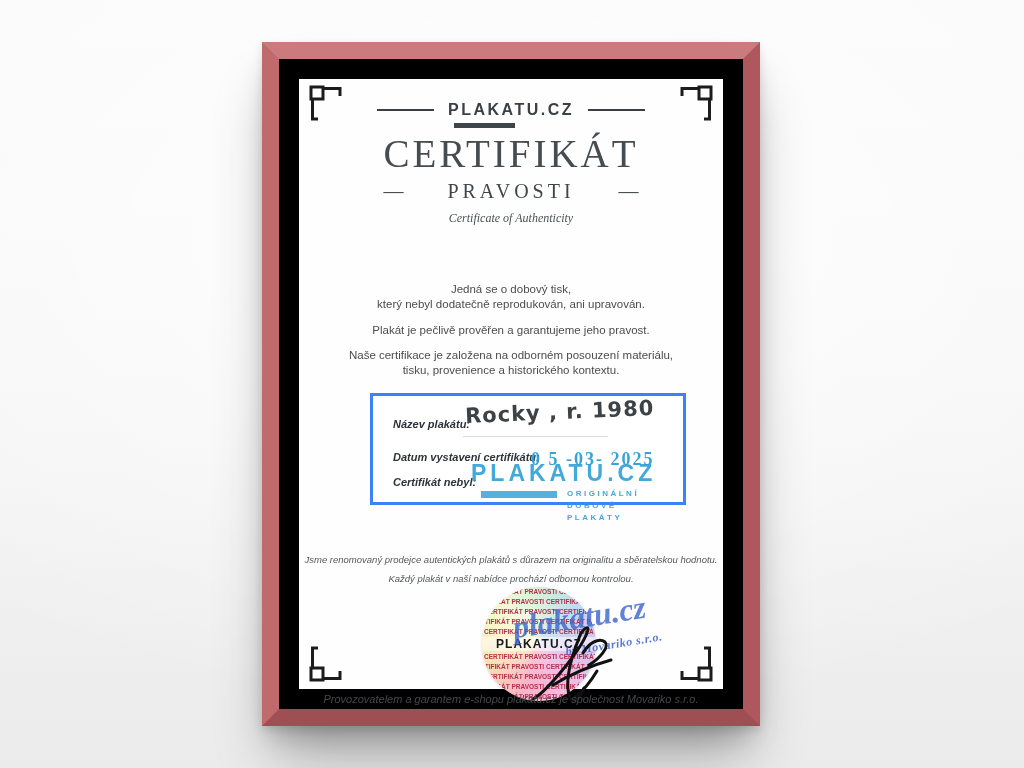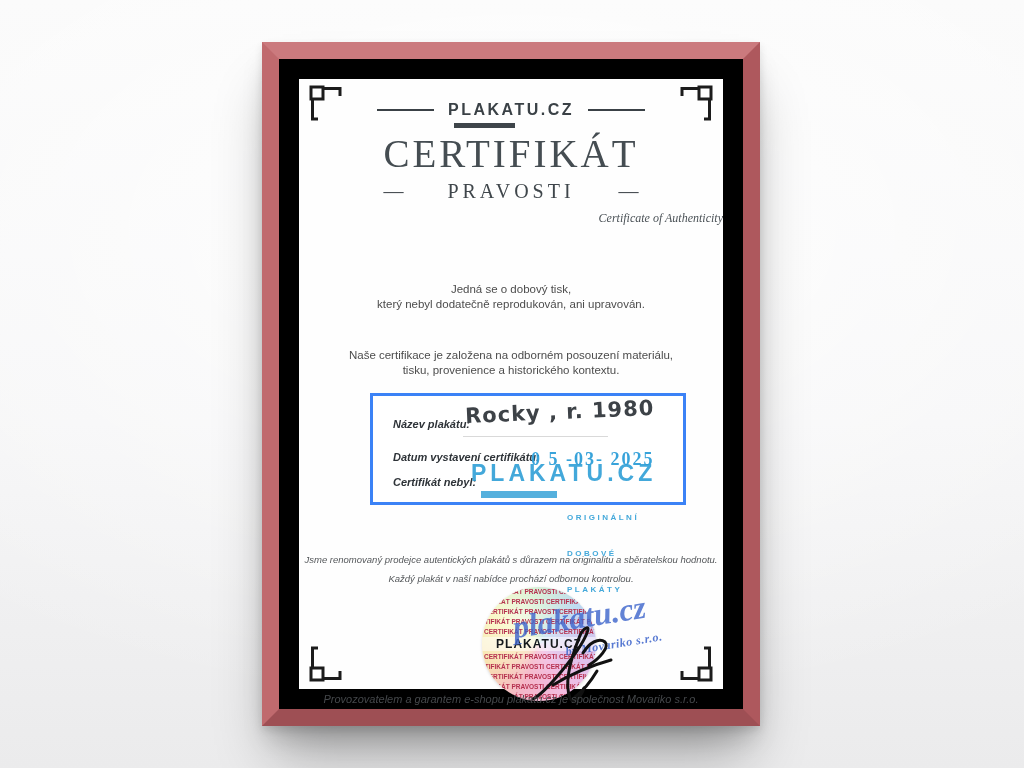--- a/index.html
+++ b/index.html
@@ -46,21 +46,21 @@
   
   .brand-row{position:absolute;top:22px;left:0;right:0;display:flex;align-items:center;justify-content:center;gap:14px;}
   .brand-line{width:57px;height:2px;background:#3a4146;}
   .brand-name{font-weight:bold;font-size:16px;letter-spacing:2.5px;color:#3a4146;}
   .brand-underline{position:absolute;top:44px;left:50%;transform:translateX(-57px);width:61px;height:5px;background:#3e454a;}
   .cert-title{position:absolute;top:52px;left:0;right:0;text-align:center;
     font-family:"Liberation Serif",serif;font-size:39px;letter-spacing:3px;color:var(--heading);}
   .cert-subtitle{position:absolute;top:101px;left:0;right:0;display:flex;justify-content:center;align-items:center;gap:44px;
     font-family:"Liberation Serif",serif;font-size:20px;letter-spacing:4px;color:#3f464b;}
   .cert-subtitle .dash{letter-spacing:0;}
-  .cert-sub-en{position:absolute;top:132px;left:0;right:0;text-align:right;
+  .cert-sub-en{position:absolute;top:132px;left:0;right:0;text-align:center;
     font-family:"Liberation Serif",serif;font-style:italic;font-size:12px;color:#4a5156;}
 
   
   .para{position:absolute;left:0;right:0;text-align:center;white-space:pre-line;
     font-size:11.5px;line-height:15px;color:#4c4c4c;}
   .p1{top:159px;} .p2{top:203px;} .p3{top:244px;} .p4{top:269px;}
 
   
   .details-box{position:absolute;left:71px;top:314px;width:316px;height:112px;
     border:3px solid #3b82f6;background:#fff;}
@@ -73,21 +73,21 @@
     letter-spacing:1px;transform:rotate(-2.5deg);white-space:nowrap;}
   .fld-name-line{position:absolute;left:90px;top:40px;width:145px;height:1px;background:#d9d9d9;}
   .fld-date-value{position:absolute;left:158px;top:53px;
     font-family:Liberation Serif, serif;font-weight:bold;font-size:18px;letter-spacing:2px;
     color:rgba(45,158,216,0.95);white-space:nowrap;}
   .issuer-stamp{position:absolute;left:98px;top:64px;width:230px;}
   .stamp-brand{font-weight:bold;font-size:23px;letter-spacing:4px;color:rgba(47,159,214,0.9);white-space:nowrap;}
   .stamp-bottom{position:relative;margin-top:2px;height:40px;}
   .stamp-bar{position:absolute;left:10px;top:2px;width:76px;height:7px;background:rgba(47,159,214,0.82);}
   .stamp-lines{position:absolute;left:96px;top:0;display:flex;flex-direction:column;gap:3px;}
-  .stamp-line{font-weight:bold;font-size:8px;letter-spacing:2.5px;color:rgba(47,159,214,0.9);white-space:nowrap;margin-top:24px;}
+  .stamp-line{font-weight:bold;font-size:8px;letter-spacing:2.5px;color:rgba(47,159,214,0.9);white-space:nowrap;}
 
   
   .tagline{position:absolute;top:446px;left:0;right:0;text-align:center;
     font-style:italic;font-size:15px;color:#36393c;}
   .notes{position:absolute;top:471px;left:0;right:0;text-align:center;white-space:pre-line;
     font-style:italic;font-size:9.5px;line-height:19px;color:#55585b;}
 
   
   .holo{position:absolute;left:183px;top:508px;width:114px;height:114px;border-radius:50%;overflow:hidden;
     background:
@@ -160,20 +160,21 @@
       <div class="cert-title">CERTIFIKÁT</div>
       <div class="cert-subtitle">
         <span class="dash">—</span>
         <span>PRAVOSTI</span>
         <span class="dash">—</span>
       </div>
       <div class="cert-sub-en">Certificate of Authenticity</div>
 
       <div class="para p2">Jedná se o dobový tisk,
 který nebyl dodatečně reprodukován, ani upravován.</div>
+      <div class="para p3">Plakát je pečlivě prověřen a garantujeme jeho pravost.</div>
       <div class="para p4">Naše certifikace je založena na odborném posouzení materiálu,
 tisku, provenience a historického kontextu.</div>
 
       <div class="details-box">
         <span class="fld-label lbl-name">Název plakátu:</span>
         <span class="fld-name-value">Rocky , r. 1980</span>
         <span class="fld-name-line"></span>
 
         <span class="fld-label lbl-date">Datum vystavení certifikátu:</span>
         <span class="fld-date-value">0 5 -03- 2025</span>

